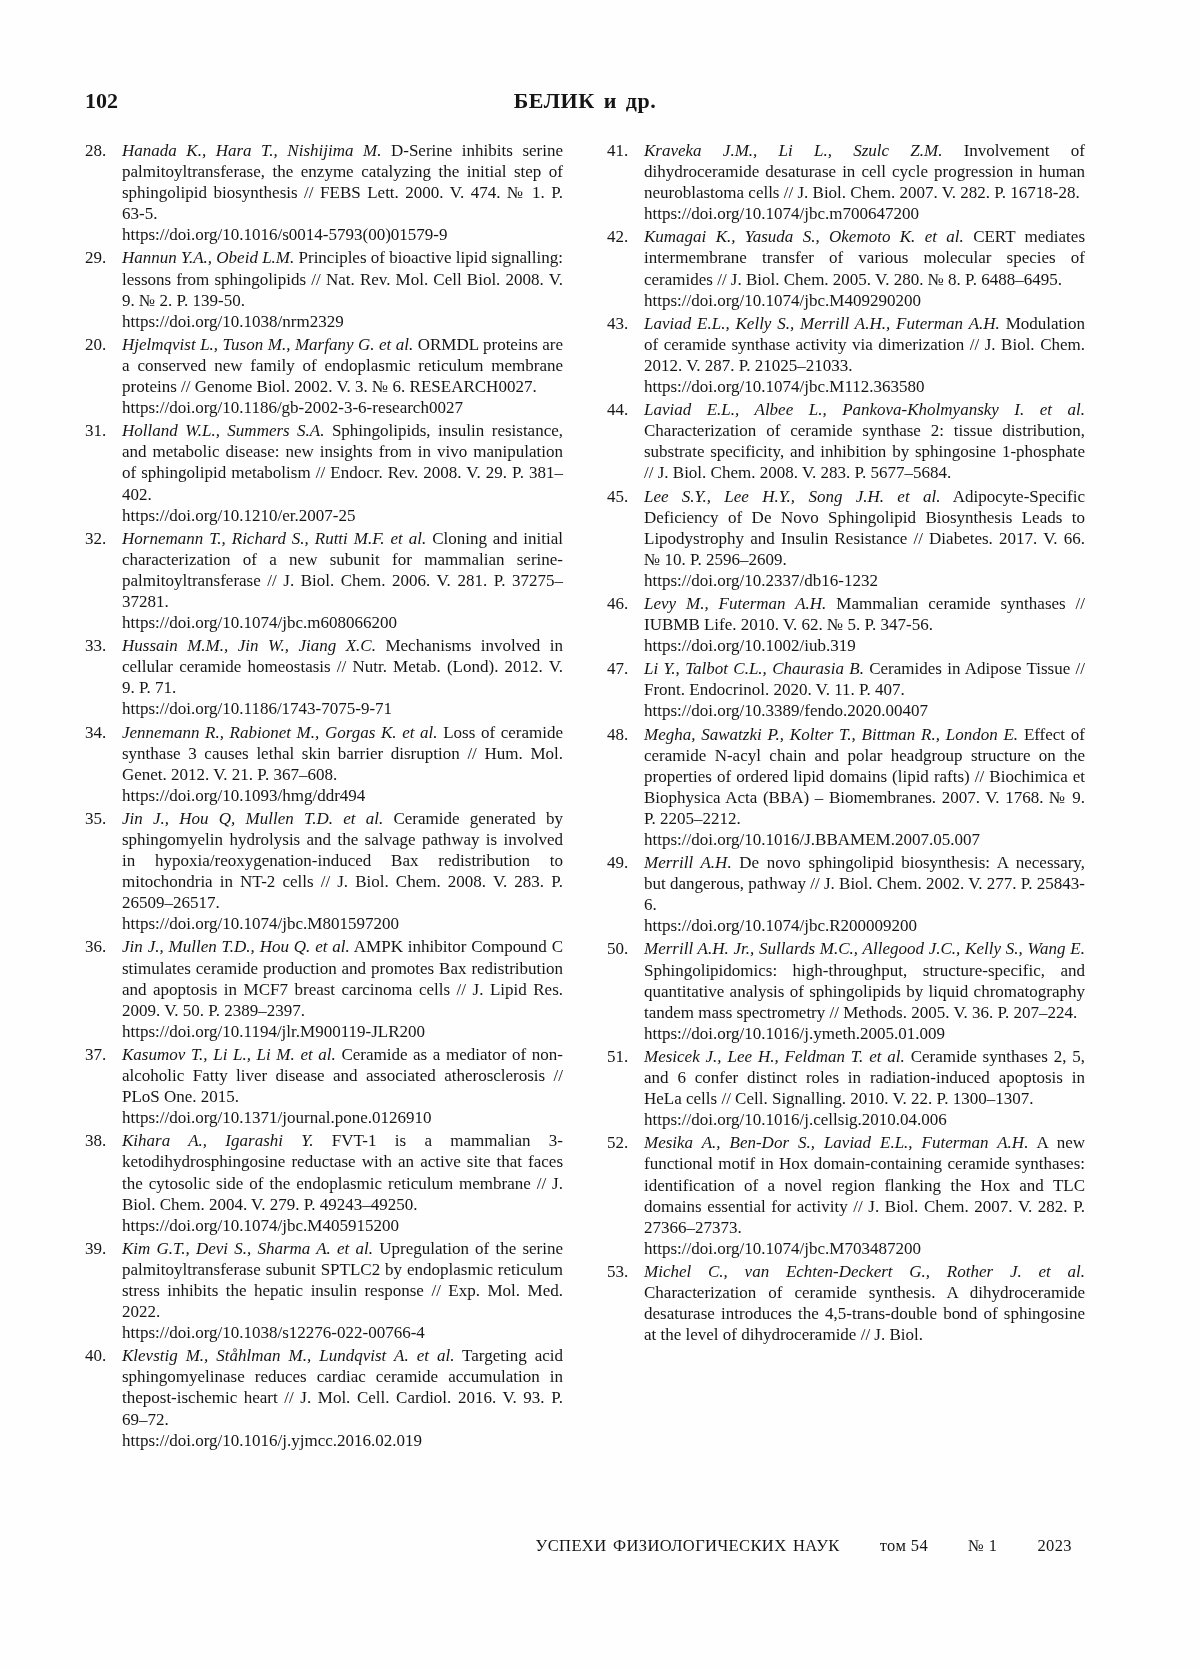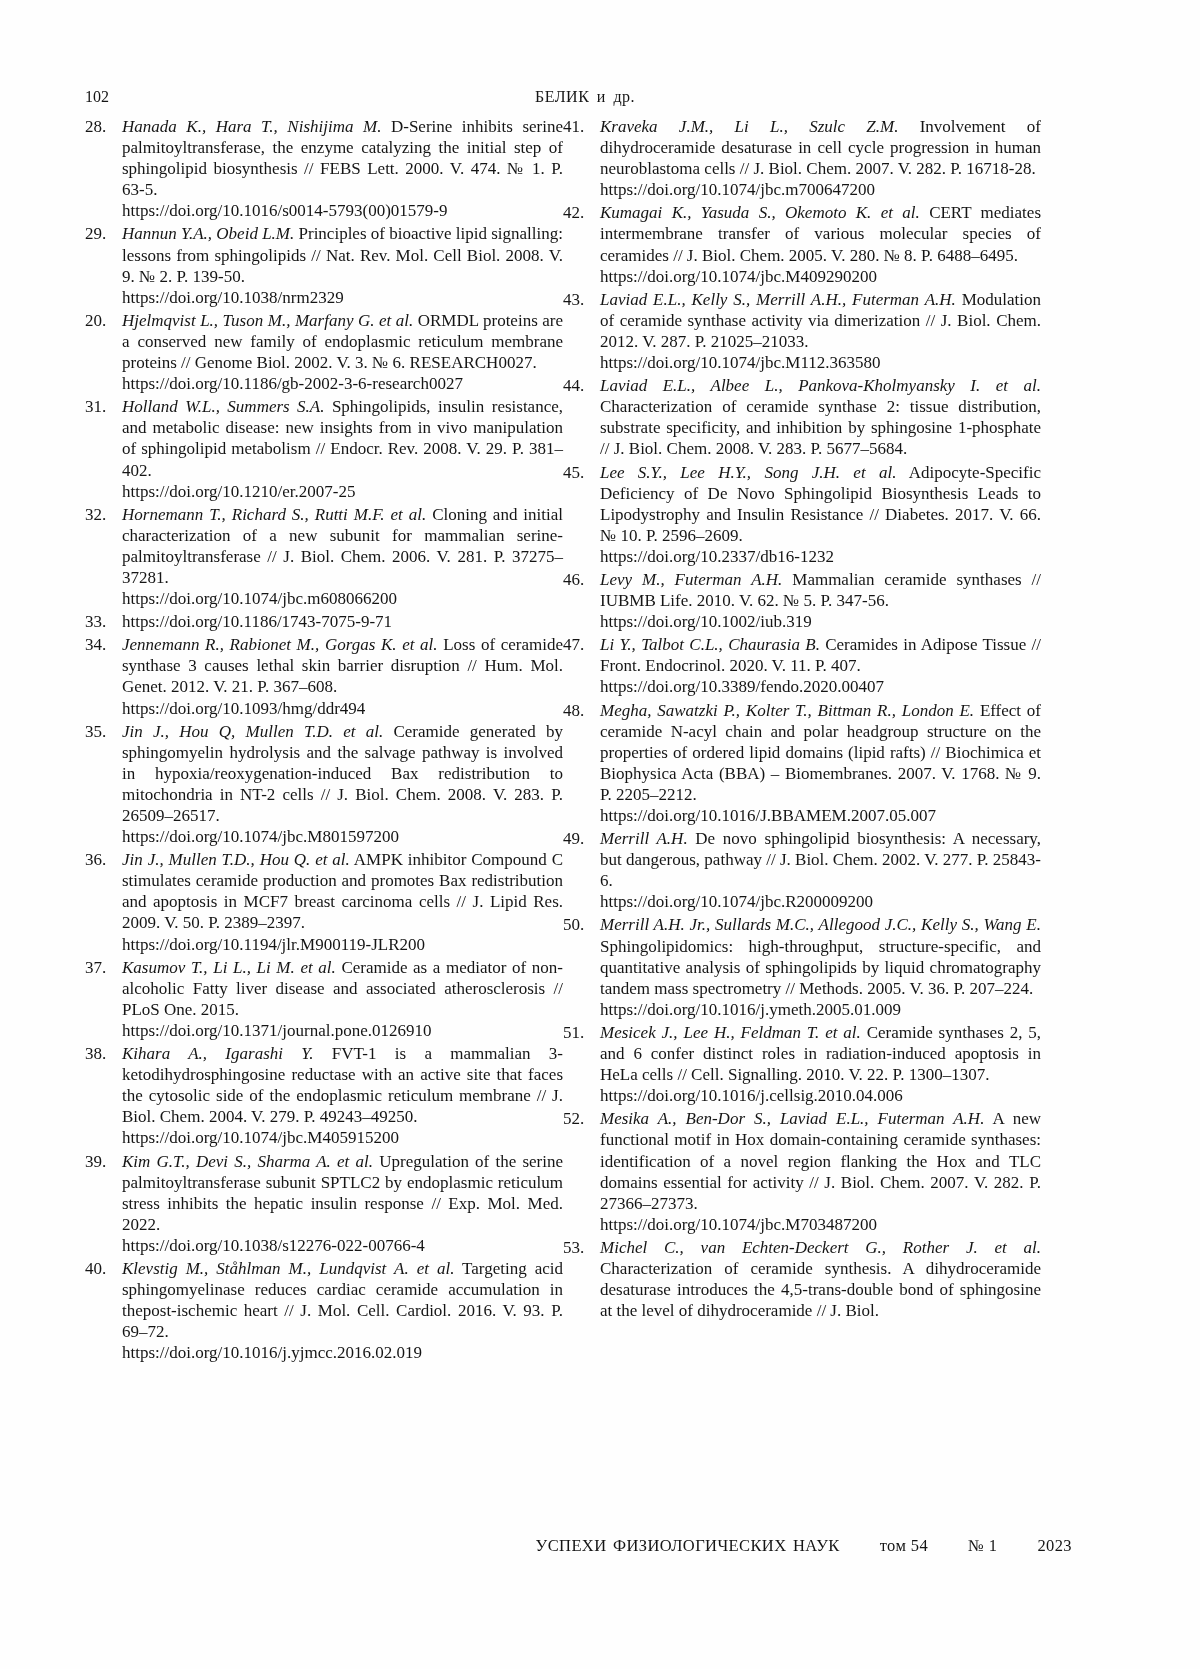--- a/index.html
+++ b/index.html
@@ -12,42 +12,44 @@
     color: #151515;
     font-family: "Liberation Serif", "DejaVu Serif", serif;
     overflow: hidden;
   }
   .header {
     position: absolute;
     top: 88px;
     left: 85px;
     width: 1000px;
     height: 24px;
-    font-size: 16px;
+    font-size: 22px;
+    font-weight: bold;
   }
   .page-number {
     position: absolute;
     left: 0;
     top: 0;
   }
   .running-head {
     position: absolute;
     left: 0;
     width: 100%;
     top: 0;
     text-align: center;
     letter-spacing: 0.5px;
     word-spacing: 3px;
   }
   .columns {
     position: absolute;
-    top: 116px;
+    top: 140px;
     left: 85px;
     width: 1000px;
     display: flex;
+    gap: 44px;
   }
   .col {
     width: 478px;
     flex: 0 0 478px;
   }
   .ref {
     position: relative;
     padding-left: 37px;
     margin-bottom: 2px;
     font-size: 17px;
@@ -110,20 +112,21 @@
           <div class="body"><span class="auth">Holland W.L., Summers S.A.</span> <span class="txt">Sphingolipids, insulin resistance, and metabolic disease: new insights from in vivo manipulation of sphingolipid metabolism // Endocr. Rev. 2008. V. 29. P. 381–402.</span></div>
           <div class="doi">https://doi.org/10.1210/er.2007-25</div>
         </div>
         <div class="ref">
           <span class="num">32.</span>
           <div class="body"><span class="auth">Hornemann T., Richard S., Rutti M.F. et al.</span> <span class="txt">Cloning and initial characterization of a new subunit for mammalian serine-palmitoyltransferase // J. Biol. Chem. 2006. V. 281. P. 37275–37281.</span></div>
           <div class="doi">https://doi.org/10.1074/jbc.m608066200</div>
         </div>
         <div class="ref">
           <span class="num">33.</span>
+          <div class="body"><span class="auth">Hussain M.M., Jin W., Jiang X.C.</span> <span class="txt">Mechanisms involved in cellular ceramide homeostasis // Nutr. Metab. (Lond). 2012. V. 9. P. 71.</span></div>
           <div class="doi">https://doi.org/10.1186/1743-7075-9-71</div>
         </div>
         <div class="ref">
           <span class="num">34.</span>
           <div class="body"><span class="auth">Jennemann R., Rabionet M., Gorgas K. et al.</span> <span class="txt">Loss of ceramide synthase 3 causes lethal skin barrier disruption // Hum. Mol. Genet. 2012. V. 21. P. 367–608.</span></div>
           <div class="doi">https://doi.org/10.1093/hmg/ddr494</div>
         </div>
         <div class="ref">
           <span class="num">35.</span>
           <div class="body"><span class="auth">Jin J., Hou Q, Mullen T.D. et al.</span> <span class="txt">Ceramide generated by sphingomyelin hydrolysis and the salvage pathway is involved in hypoxia/reoxygenation-induced Bax redistribution to mitochondria in NT-2 cells // J. Biol. Chem. 2008. V. 283. P. 26509–26517.</span></div>

